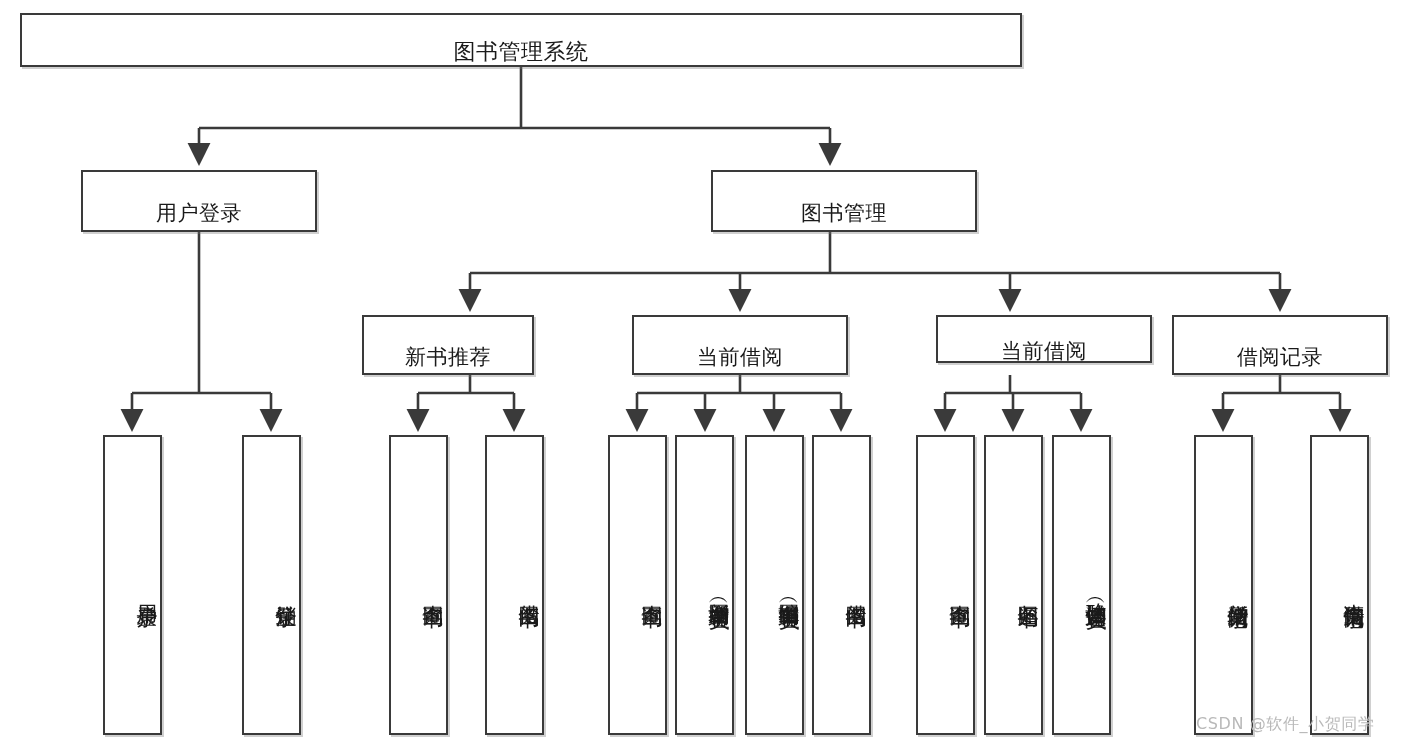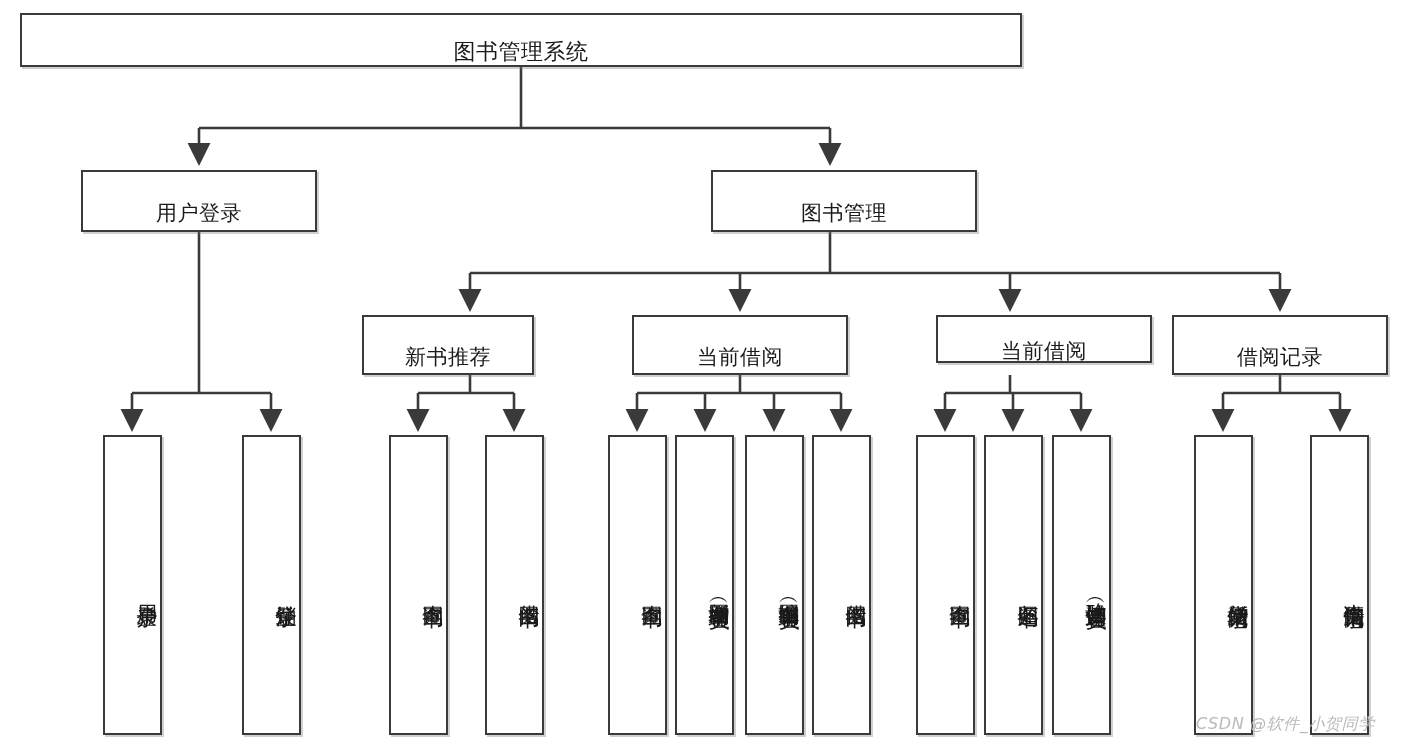--- a/index.html
+++ b/index.html
@@ -65,21 +65,20 @@
   }
   .watermark {
     position: absolute;
     left: 1196px;
     top: 714px;
     font-size: 16px;
     color: #b9b9b9;
     letter-spacing: 0.6px;
     white-space: nowrap;
     z-index: 3;
-    font-style: italic;
   }
 </style>
 </head>
 <body>
 
 <div id="canvas">
 
   <svg id="edges" viewBox="0 0 1405 747" xmlns="http://www.w3.org/2000/svg">
     <defs>
       <marker id="arrow" viewBox="0 0 12 12" refX="10" refY="6" markerWidth="9" markerHeight="9" orient="auto-start-reverse">

